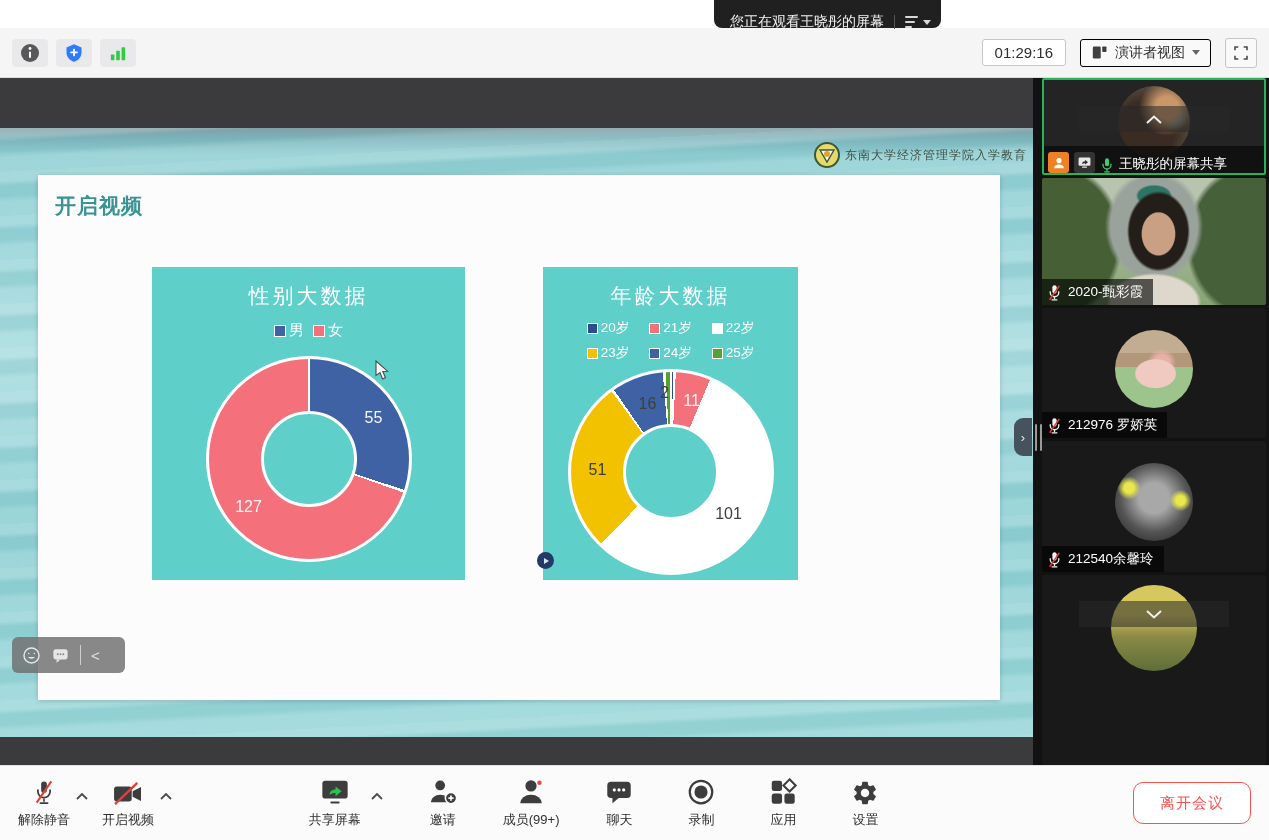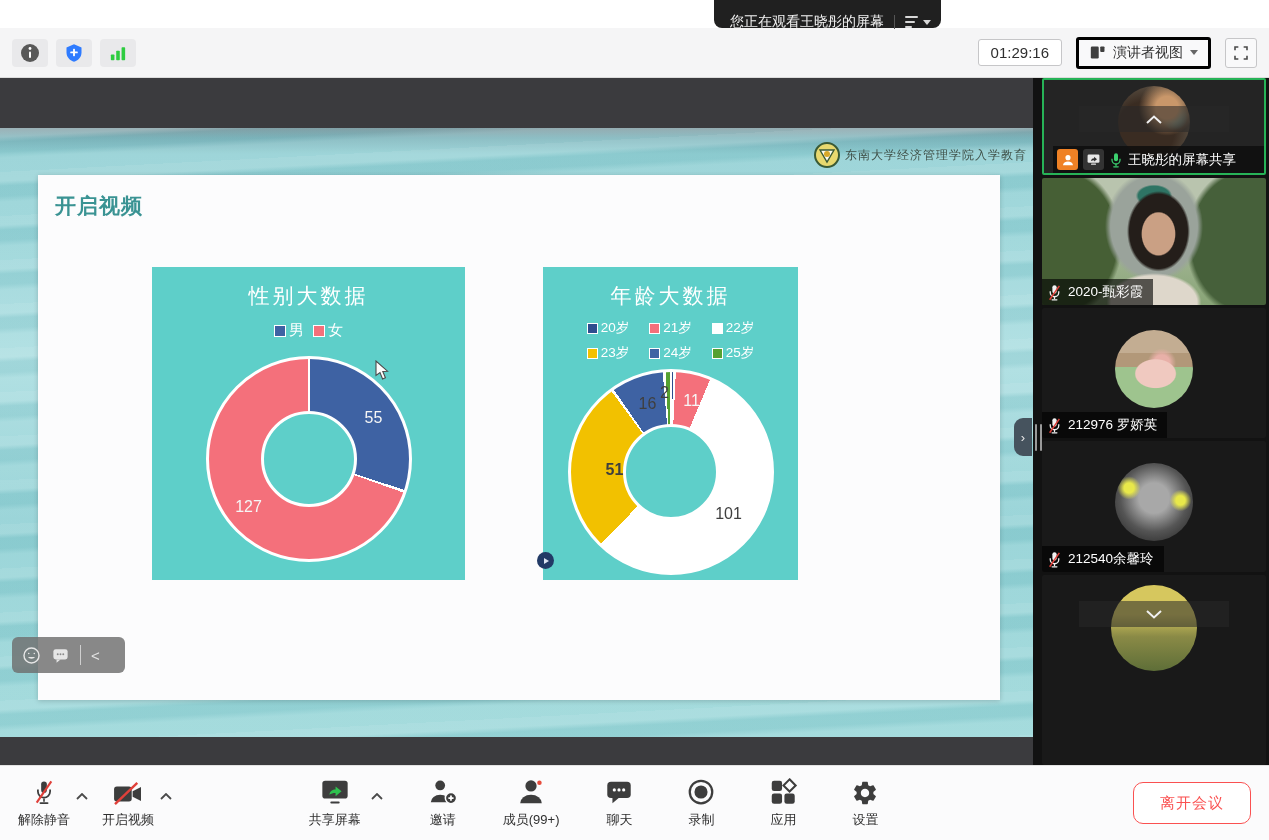--- a/index.html
+++ b/index.html
@@ -19,21 +19,21 @@
   .menu-lines .bars i:nth-child(2){width:10px;}
   .menu-lines .bars i:nth-child(3){width:7px;}
   .caret-down{width:0;height:0;border-left:4px solid transparent;border-right:4px solid transparent;border-top:5px solid #d8d8d8;margin-left:2px;}
 
   
   .toolbar{height:50px;background:#f5f5f6;border-bottom:1px solid #dcdcdc;display:flex;align-items:center;padding:0 12px;flex:0 0 auto;}
   .tb-left{display:flex;gap:8px;}
   .tb-chip{width:36px;height:28px;background:#e9e9eb;border-radius:4px;display:flex;align-items:center;justify-content:center;}
   .tb-right{margin-left:auto;display:flex;align-items:center;gap:14px;}
   .timer-box{border:1px solid #c6c6c8;background:#fff;border-radius:3px;padding:4px 12px;font-size:15px;color:#2f2f2f;}
-  .view-btn{border:3px solid #000000;border-radius:3px;padding:4px 10px;display:flex;align-items:center;gap:7px;font-size:14px;color:#2f2f2f;background:#f9f9fa;}
+  .view-btn{border:1px solid #000000;border-radius:3px;padding:4px 10px;display:flex;align-items:center;gap:7px;font-size:14px;color:#2f2f2f;background:#f9f9fa;}
   .view-caret{width:0;height:0;border-left:4px solid transparent;border-right:4px solid transparent;border-top:5px solid #666;}
   .fs-btn{width:32px;height:30px;border:1px solid #c6c6c8;border-radius:3px;display:flex;align-items:center;justify-content:center;background:#f9f9fa;}
 
   
   .main{position:relative;height:687px;display:flex;flex:0 0 auto;}
   .content{position:relative;width:1033px;height:687px;background:#3b3b3e;overflow:hidden;}
   .teal{position:absolute;left:0;top:50px;width:1033px;height:609px;
     background:linear-gradient(180deg,#87a1a7 0,#7fb6bd 10px,#92d0d4 26px,#95d3d7 100px,#a9dde0 230px,#8fd0d4 390px,#9ad7d9 609px);}
   .teal::before{content:"";position:absolute;inset:0;
     background:repeating-linear-gradient(177deg,rgba(255,255,255,.22) 0 9px,rgba(70,140,150,.10) 14px 24px,rgba(255,255,255,.14) 30px 44px);
@@ -107,21 +107,21 @@
       radial-gradient(ellipse 28px 36px at 52% 44%,#caa084 0 58%,rgba(202,160,132,0) 62%),
       radial-gradient(ellipse 50px 64px at 52% 42%,#241e1a 0 58%,rgba(36,30,26,0) 63%),
       radial-gradient(ellipse 74px 46px at 50% 98%,#ded7cb 0 58%,rgba(222,215,203,0) 64%),
       radial-gradient(ellipse 26px 16px at 50% 14%,#2e7464 0 60%,rgba(46,116,100,0) 70%),
       radial-gradient(ellipse 70px 80px at 50% 38%,#9aa39b 0 62%,rgba(154,163,155,0) 70%),
       radial-gradient(ellipse 95px 115px at 8% 50%,#465f35 0 60%,rgba(70,95,53,0) 66%),
       radial-gradient(ellipse 95px 115px at 92% 50%,#46603a 0 60%,rgba(70,96,58,0) 66%),
       linear-gradient(180deg,#b9c4ae 0 18%,#88a476 100%);}
   .scroll-band{position:absolute;left:50%;transform:translateX(-50%);top:26px;width:150px;height:26px;background:rgba(40,40,40,.55);
     display:flex;align-items:center;justify-content:center;z-index:3;}
-  .name-bar{position:absolute;left:0;bottom:0;right:0;height:27px;background:rgba(12,12,12,.8);display:flex;align-items:center;gap:5px;padding:0 6px 0 4px;z-index:4;margin-left:9px;}
+  .name-bar{position:absolute;left:0;bottom:0;right:0;height:27px;background:rgba(12,12,12,.8);display:flex;align-items:flex-end;gap:5px;padding:0 6px 0 4px;z-index:4;}
   .name-chip{position:absolute;left:0;bottom:0;background:rgba(0,0,0,.62);display:flex;align-items:center;gap:6px;padding:4px 10px 4px 5px;z-index:4;}
   .pname{color:#fff;font-size:13.5px;white-space:nowrap;}
   .badge{width:21px;height:21px;border-radius:3px;display:flex;align-items:center;justify-content:center;flex:0 0 auto;}
   .badge-orange{background:#ef8125;}
   .badge-dark{background:#333;}
 
   
   .bottombar{height:75px;background:#fbfbfc;border-top:1px solid #e3e3e3;display:flex;align-items:center;padding:0 18px;flex:1 1 auto;}
   .bb-group{display:flex;align-items:center;}
   .bb-center{margin:0 auto;gap:38px;}
@@ -258,21 +258,21 @@
                   <span class="swatch" style="background: rgb(85, 161, 49);"></span>
                   <span>25岁</span>
                 </span>
             </div>
             <div class="donut" style="background: conic-gradient(rgb(255, 255, 255) 0deg, rgb(255, 255, 255) 0.8deg, rgb(46, 77, 142) 0.8deg, rgb(46, 77, 142) 1.17802deg, rgb(255, 255, 255) 1.17802deg, rgb(255, 255, 255) 1.97802deg, rgb(255, 255, 255) 1.97802deg, rgb(255, 255, 255) 2.77802deg, rgb(244, 112, 123) 2.77802deg, rgb(244, 112, 123) 22.9363deg, rgb(255, 255, 255) 22.9363deg, rgb(255, 255, 255) 23.7363deg, rgb(255, 255, 255) 23.7363deg, rgb(255, 255, 255) 24.5363deg, rgb(255, 255, 255) 24.5363deg, rgb(255, 255, 255) 222.716deg, rgb(255, 255, 255) 222.716deg, rgb(255, 255, 255) 223.516deg, rgb(255, 255, 255) 223.516deg, rgb(255, 255, 255) 224.316deg, rgb(242, 193, 0) 224.316deg, rgb(242, 193, 0) 323.596deg, rgb(255, 255, 255) 323.596deg, rgb(255, 255, 255) 324.396deg, rgb(255, 255, 255) 324.396deg, rgb(255, 255, 255) 325.196deg, rgb(62, 98, 163) 325.196deg, rgb(62, 98, 163) 355.244deg, rgb(255, 255, 255) 355.244deg, rgb(255, 255, 255) 356.044deg, rgb(255, 255, 255) 356.044deg, rgb(255, 255, 255) 356.844deg, rgb(85, 161, 49) 356.844deg, rgb(85, 161, 49) 359.2deg, rgb(255, 255, 255) 359.2deg, rgb(255, 255, 255) 360deg);">
               <div class="hole"></div>
               <span class="dlabel dl-dark" style="left:77px;top:32px;">16</span>
               <span class="dlabel dl-dark" style="left:94px;top:21px;">2</span>
               <span class="dlabel dl-light" style="left:121px;top:29px;">11</span>
               <span class="dlabel dl-dark" style="left:158px;top:142px;">101</span>
-              <span class="dlabel dl-dark" style="left:44px;top:98px;font-weight:bold;">51</span>
+              <span class="dlabel dl-dark" style="left:27px;top:98px;">51</span>
             </div>
           </div>
         </div>
 
         <div class="emoji-bar">
           <svg width="19" height="19" viewBox="0 0 24 24" fill="none" stroke="#e6e6e6" stroke-width="1.8">
             <circle cx="12" cy="12" r="9.5"></circle>
             <circle cx="8.5" cy="9.5" r="1" fill="#e6e6e6" stroke="none"></circle>
             <circle cx="15.5" cy="9.5" r="1" fill="#e6e6e6" stroke="none"></circle>
             <path d="M7.5 14 a5 4 0 0 0 9 0 z" fill="#e6e6e6" stroke="none"></path>

